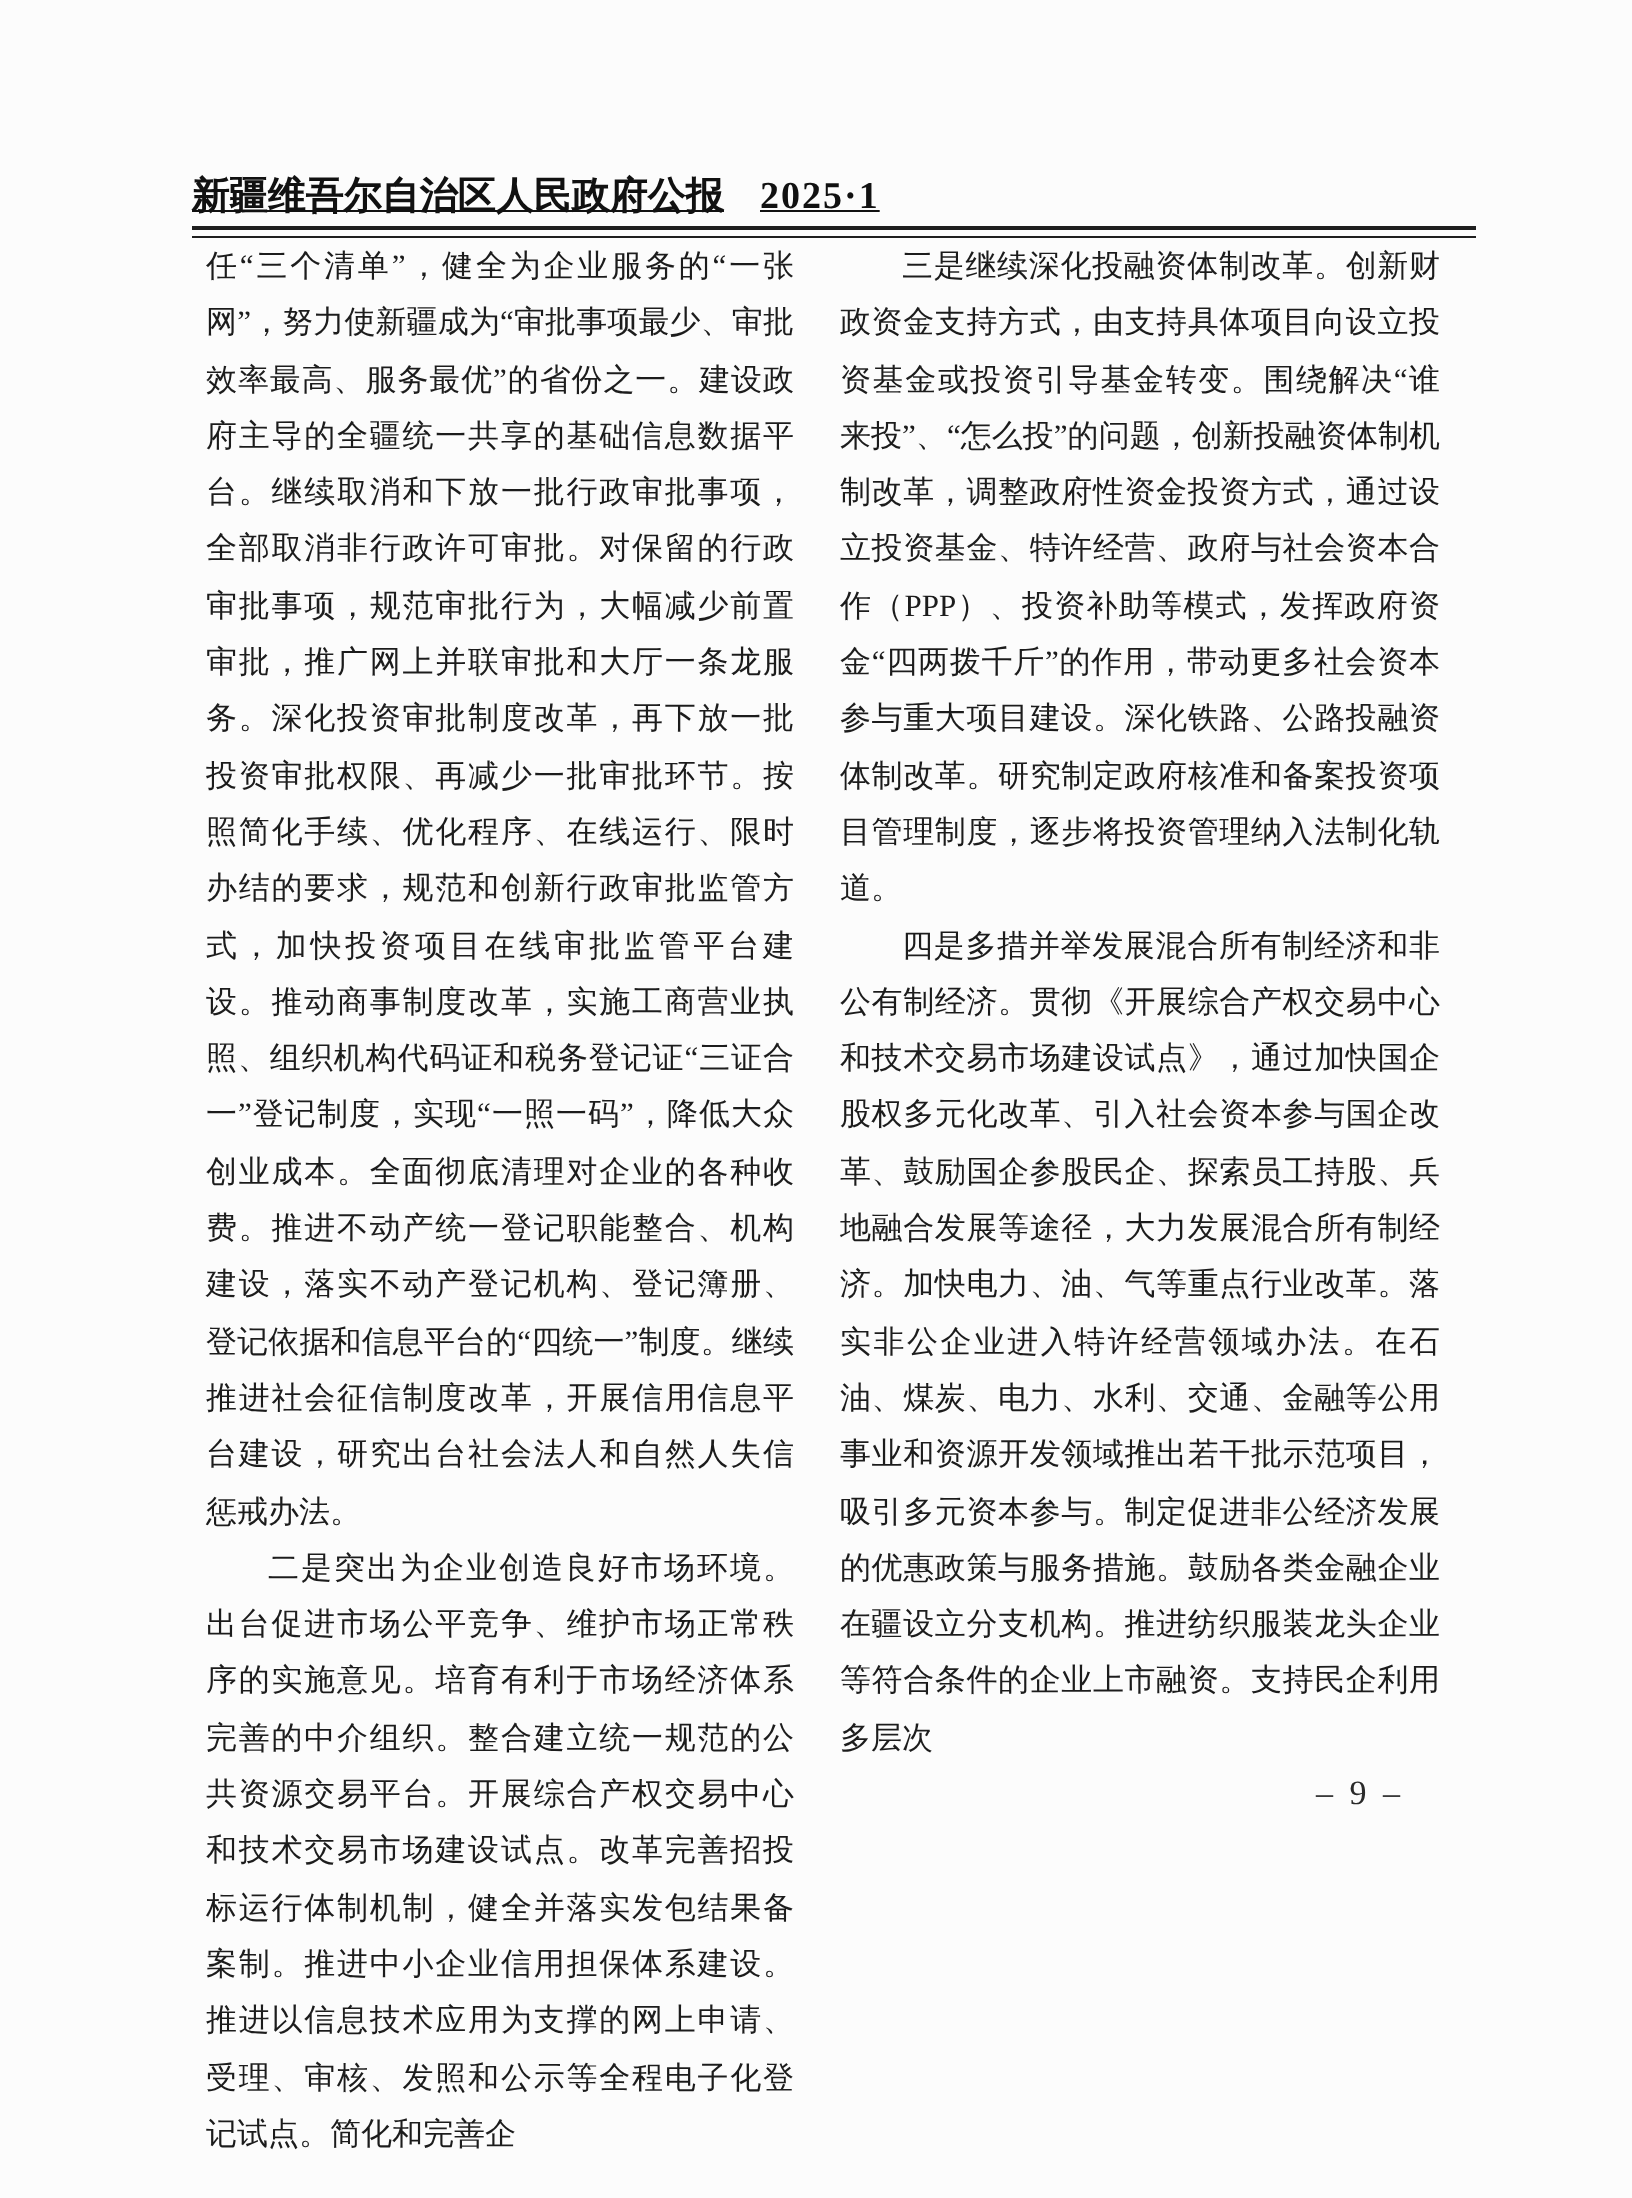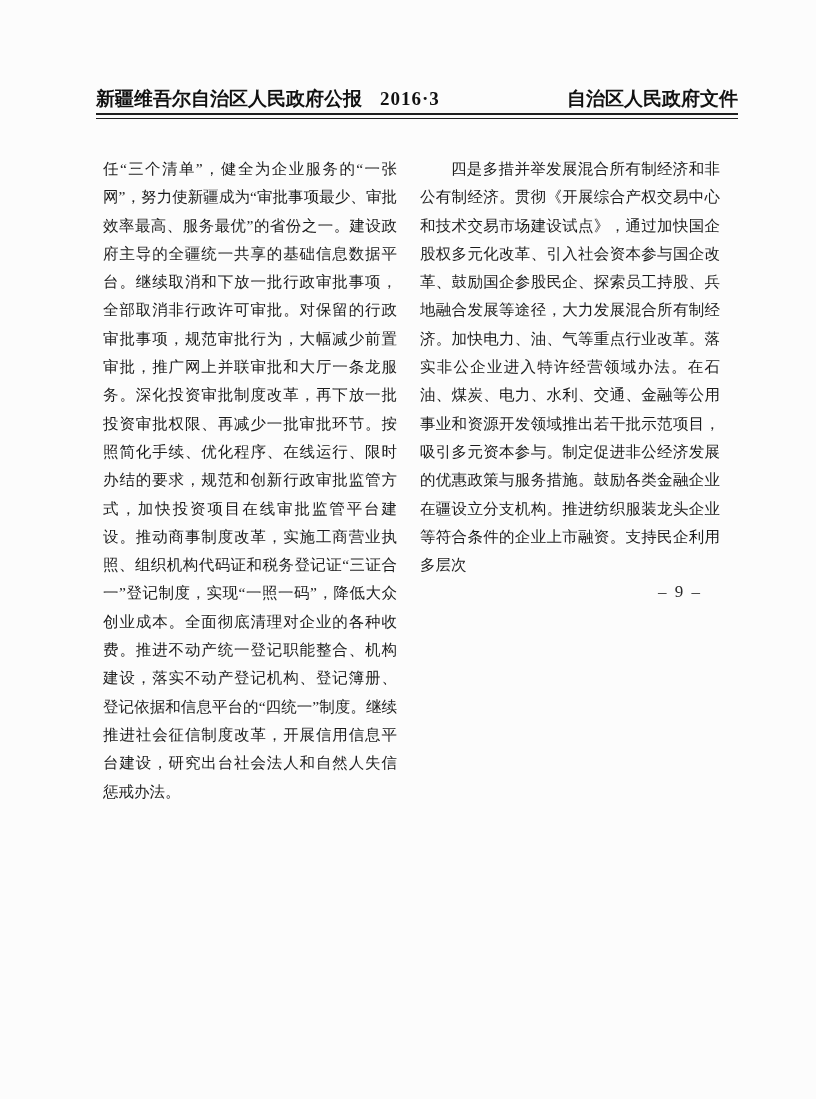--- a/index.html
+++ b/index.html
@@ -16,20 +16,21 @@
     padding-top:88px;
     margin:0 78px 0 96px;
     display:flex;
     justify-content:space-between;
     align-items:baseline;
     font-weight:bold;
     font-size:19px;
     line-height:22px;
     color:#111;
     white-space:nowrap;
+    text-decoration:underline;
   }
   .header-left{display:flex;align-items:baseline;}
   .header-issue{margin-left:18px;letter-spacing:1px;}
   .rule{
     margin:3px 78px 0 96px;
     height:3px;
     border-top:2px solid #1f1f1f;
     border-bottom:1px solid #1f1f1f;
   }
   
@@ -37,21 +38,20 @@
     margin:1px 0 0 103px;
     display:flex;
     gap:23px;
   }
   .col{
     font-size:15.5px;
     line-height:28.3px;
     text-align:justify;
     text-justify:inter-ideograph;
     color:#1c1c1c;
-    margin-top:35px;
   }
   .col-left{width:294px;}
   .col-right{width:300px;}
   .col p{margin:0;padding:0;}
   .col p.indent{text-indent:2em;}
   
   .page-num{
     margin-top:0;
     text-align:right;
     padding-right:18px;
@@ -62,33 +62,32 @@
   }
 </style>
 </head>
 <body>
 
 <div class="page">
 
   <div class="header">
     <div class="header-left">
       <span>新疆维吾尔自治区人民政府公报</span>
-      <span class="header-issue">2016·3</span>
-    </div>
-    <div class="header-right">
-      <span>自治区人民政府文件</span>
+      <span class="header-issue">2025·1</span>
     </div>
   </div>
 
   <div class="rule"></div>
 
   <div class="columns">
     <div class="col col-left">
       <p>任“三个清单”，健全为企业服务的“一张网”，努力使新疆成为“审批事项最少、审批效率最高、服务最优”的省份之一。建设政府主导的全疆统一共享的基础信息数据平台。继续取消和下放一批行政审批事项，全部取消非行政许可审批。对保留的行政审批事项，规范审批行为，大幅减少前置审批，推广网上并联审批和大厅一条龙服务。深化投资审批制度改革，再下放一批投资审批权限、再减少一批审批环节。按照简化手续、优化程序、在线运行、限时办结的要求，规范和创新行政审批监管方式，加快投资项目在线审批监管平台建设。推动商事制度改革，实施工商营业执照、组织机构代码证和税务登记证“三证合一”登记制度，实现“一照一码”，降低大众创业成本。全面彻底清理对企业的各种收费。推进不动产统一登记职能整合、机构建设，落实不动产登记机构、登记簿册、登记依据和信息平台的“四统一”制度。继续推进社会征信制度改革，开展信用信息平台建设，研究出台社会法人和自然人失信惩戒办法。</p>
+      <p class="indent">二是突出为企业创造良好市场环境。出台促进市场公平竞争、维护市场正常秩序的实施意见。培育有利于市场经济体系完善的中介组织。整合建立统一规范的公共资源交易平台。开展综合产权交易中心和技术交易市场建设试点。改革完善招投标运行体制机制，健全并落实发包结果备案制。推进中小企业信用担保体系建设。推进以信息技术应用为支撑的网上申请、受理、审核、发照和公示等全程电子化登记试点。简化和完善企</p>
     </div>
 
     <div class="col col-right">
+      <p class="indent">三是继续深化投融资体制改革。创新财政资金支持方式，由支持具体项目向设立投资基金或投资引导基金转变。围绕解决“谁来投”、“怎么投”的问题，创新投融资体制机制改革，调整政府性资金投资方式，通过设立投资基金、特许经营、政府与社会资本合作（PPP）、投资补助等模式，发挥政府资金“四两拨千斤”的作用，带动更多社会资本参与重大项目建设。深化铁路、公路投融资体制改革。研究制定政府核准和备案投资项目管理制度，逐步将投资管理纳入法制化轨道。</p>
       <p class="indent">四是多措并举发展混合所有制经济和非公有制经济。贯彻《开展综合产权交易中心和技术交易市场建设试点》，通过加快国企股权多元化改革、引入社会资本参与国企改革、鼓励国企参股民企、探索员工持股、兵地融合发展等途径，大力发展混合所有制经济。加快电力、油、气等重点行业改革。落实非公企业进入特许经营领域办法。在石油、煤炭、电力、水利、交通、金融等公用事业和资源开发领域推出若干批示范项目，吸引多元资本参与。制定促进非公经济发展的优惠政策与服务措施。鼓励各类金融企业在疆设立分支机构。推进纺织服装龙头企业等符合条件的企业上市融资。支持民企利用多层次</p>
       <div class="page-num">– 9 –</div>
     </div>
   </div>
 
 </div>
 
 </body></html>

